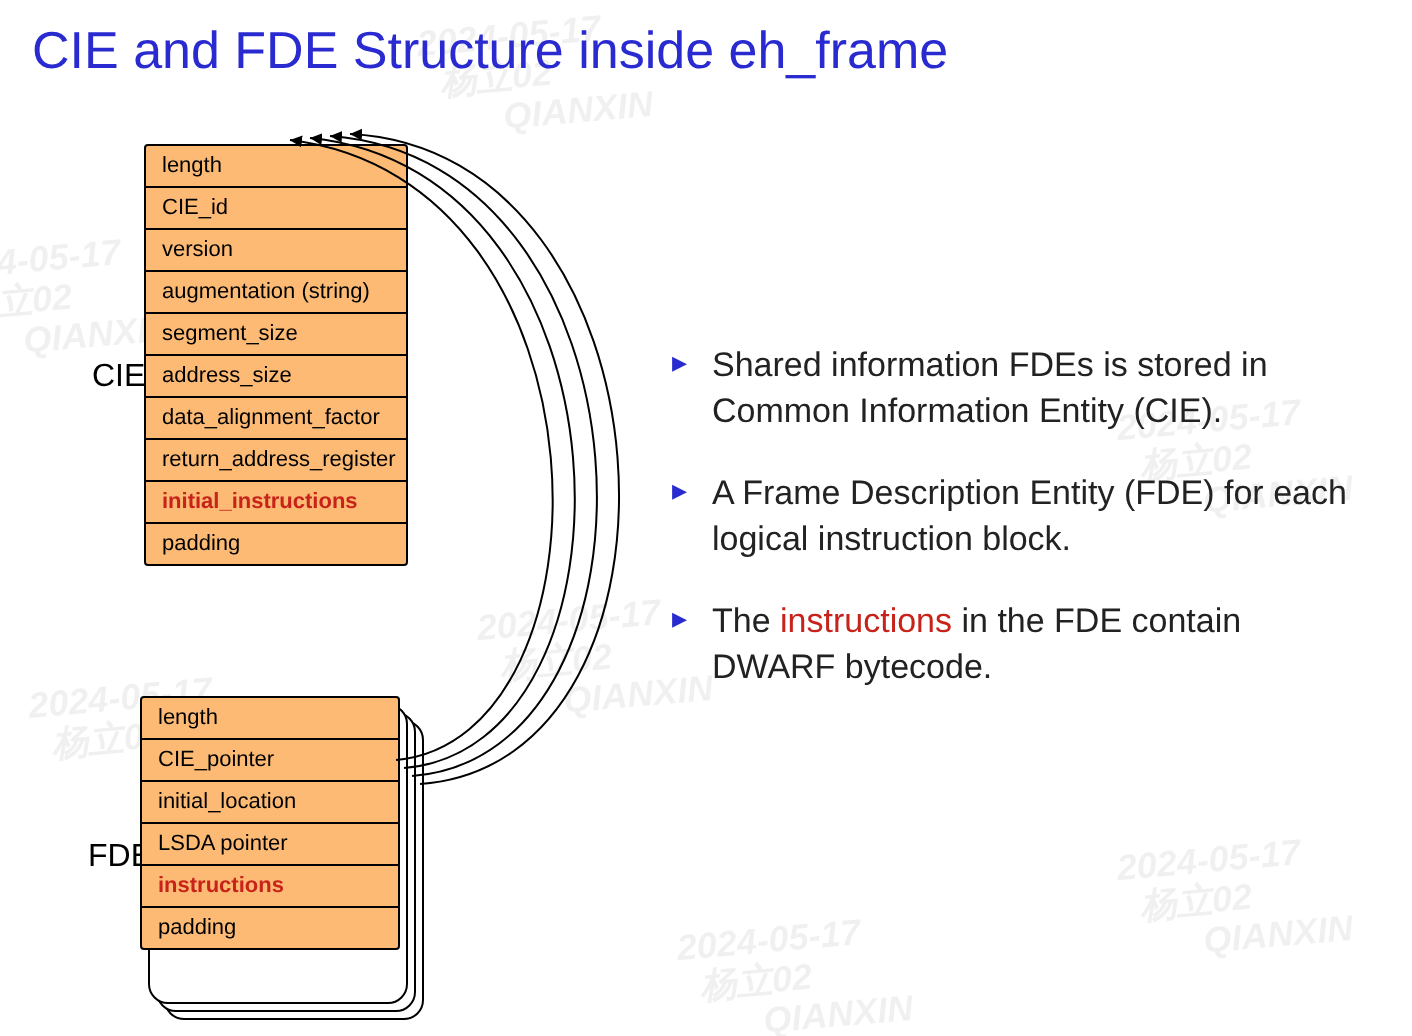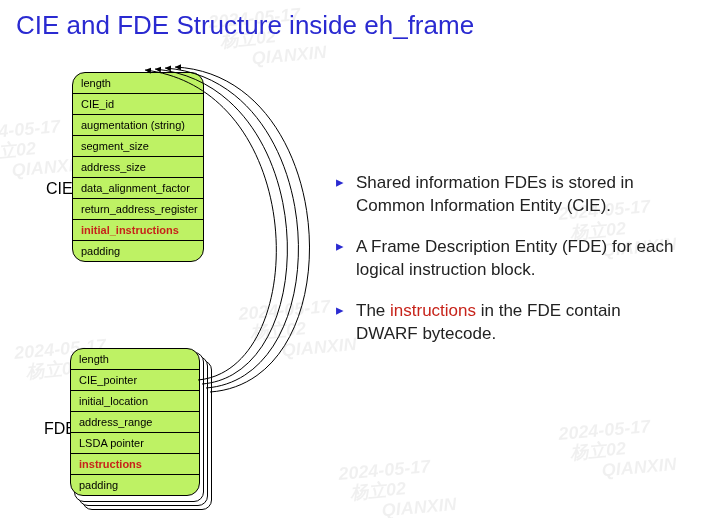--- a/index.html
+++ b/index.html
@@ -39,22 +39,22 @@
     height: 460px;
   }
   .box-label {
     position: absolute;
     font-size: 16px;
     color: #000;
   }
   .struct {
     position: absolute;
     border: 1px solid #000;
-    border-radius: 13px;
-    background: #bef264;
+    border-radius: 2px;
+    background: #fdba74;
     overflow: hidden;
   }
   .struct .row {
     border-bottom: 1px solid #000;
     font-size: 11px;
     padding: 3px 8px;
     height: 14px;
     line-height: 14px;
     white-space: nowrap;
   }
@@ -134,38 +134,38 @@
         <span>QIANXIN</span></div>
 
 <div class="title">CIE and FDE Structure inside eh_frame</div>
 
 <div class="diagram">
 
   <div class="box-label" style="left:46px; top:130px;">CIE</div>
   <div class="struct" id="cie-box" style="left:72px; top:22px; width:130px;">
       <div class="row">length</div>
       <div class="row">CIE_id</div>
+      <div class="row">version</div>
       <div class="row">augmentation (string)</div>
       <div class="row">segment_size</div>
       <div class="row">address_size</div>
       <div class="row">data_alignment_factor</div>
       <div class="row">return_address_register</div>
       <div class="row red">initial_instructions</div>
       <div class="row">padding</div>
     </div>
 
   <div class="stack-back" style="left:82px; top:310px; width:128px; height:148px;"></div>
   <div class="stack-back" style="left:78px; top:306px; width:128px; height:148px;"></div>
   <div class="stack-back" style="left:74px; top:302px; width:128px; height:148px;"></div>
   <div class="box-label" style="left:44px; top:370px;">FDE</div>
   <div class="struct" id="fde-box" style="left:70px; top:298px; width:128px;">
       <div class="row">length</div>
       <div class="row">CIE_pointer</div>
       <div class="row">initial_location</div>
-      <div class="row">address_range</div>
       <div class="row">LSDA pointer</div>
       <div class="row red">instructions</div>
       <div class="row">padding</div>
     </div>
 
   <svg class="arrows">
     <defs>
       <marker id="ah" markerWidth="8" markerHeight="8" refX="6" refY="3" orient="auto">
         <path d="M0,0 L6,3 L0,6 Z" fill="#000"></path>
       </marker>

